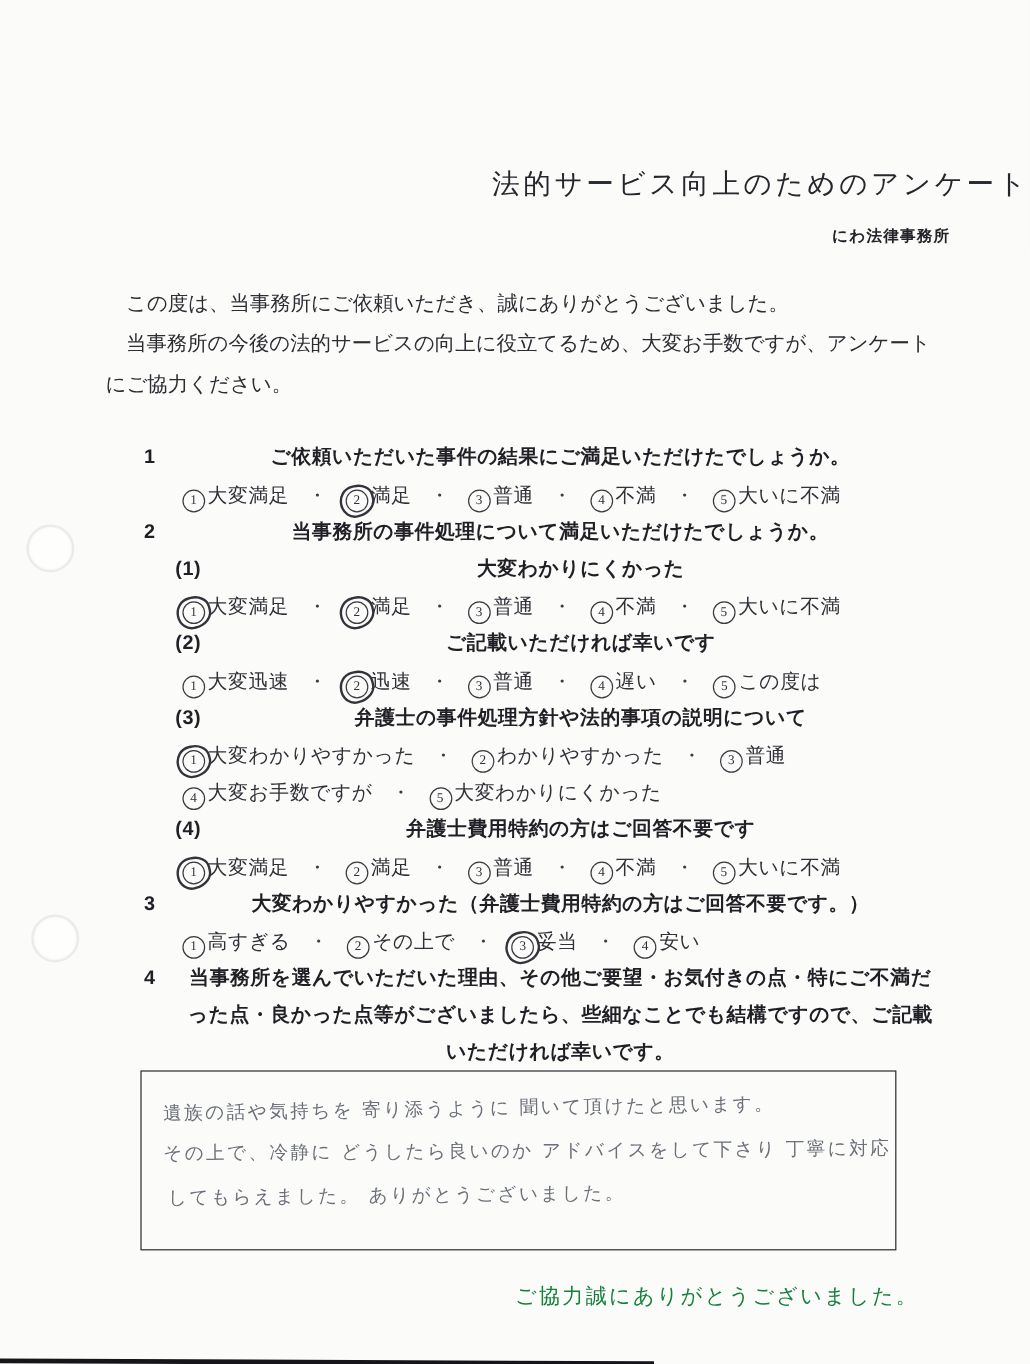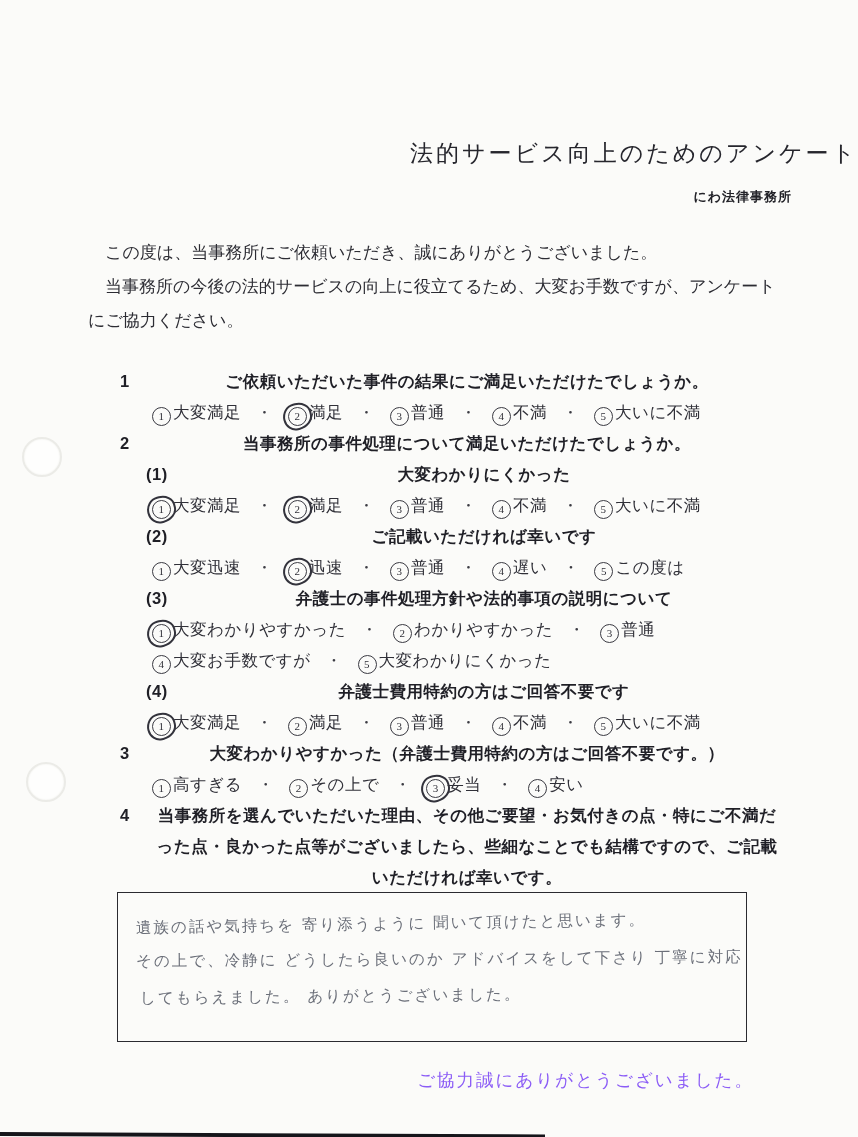--- a/index.html
+++ b/index.html
@@ -78,22 +78,22 @@
   .hand-line{
     font-family:"DejaVu Sans","Liberation Sans",sans-serif;
     color:#6b6f79;font-size:15.5px;line-height:36px;
     letter-spacing:2px;white-space:nowrap;
   }
   .hand-line:nth-child(1){transform:rotate(-0.9deg);}
   .hand-line:nth-child(2){transform:rotate(-0.4deg);}
   .hand-line:nth-child(3){transform:rotate(-0.6deg);padding-left:4px;}
   
   .footer{
-    position:absolute;top:1068px;right:104px;
-    font-size:17.5px;letter-spacing:2px;color:#8b5cf6;
+    position:absolute;top:1068px;right:92px;
+    font-size:17.5px;letter-spacing:2px;color:#15803d;
   }
   
   .scan-edge{
     position:absolute;bottom:1px;left:-4px;width:64%;height:4px;
     background:#15151a;transform:rotate(0.25deg);transform-origin:left bottom;
   }
 </style>
 </head>
 <body>
 

